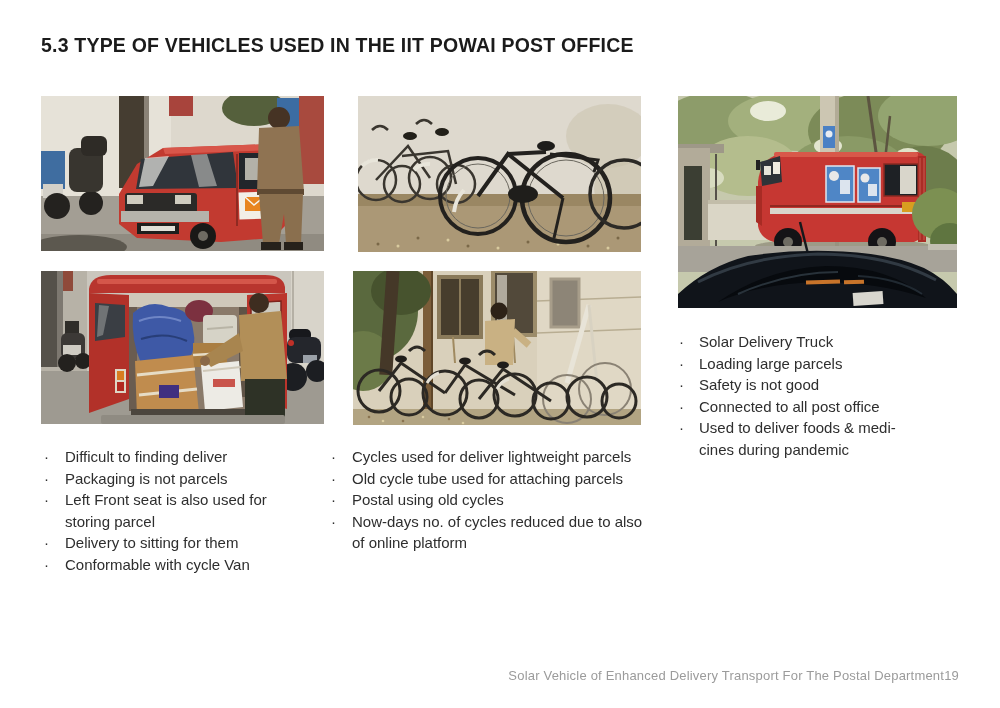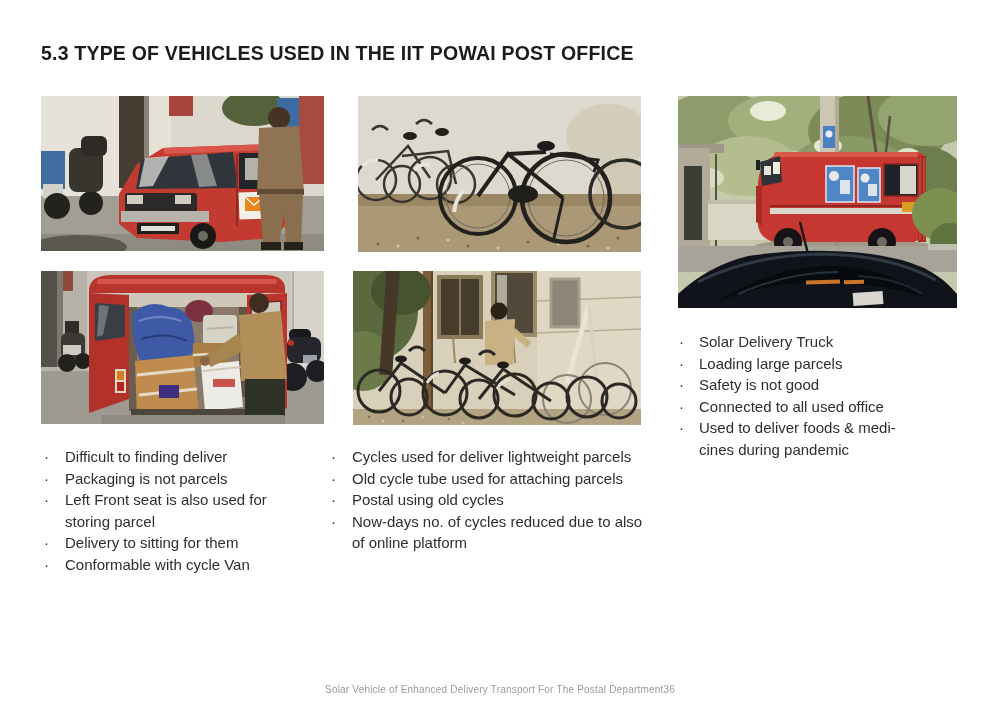--- a/index.html
+++ b/index.html
@@ -2,44 +2,44 @@
 <html><head>
 <meta charset="utf-8">
 <style>
   * { margin:0; padding:0; box-sizing:border-box; }
   html,body { background:#ffffff; }
   .page {
     position:relative; width:1000px; height:708px; background:#ffffff;
     font-family:"Liberation Sans", sans-serif; overflow:hidden;
   }
   .title {
-    position:absolute; left:41px; top:42px; width:760px;
+    position:absolute; left:41px; top:34px; width:760px;
     font-size:19.5px; font-weight:700; letter-spacing:0.2px; color:#1b1b1b;
   }
   .photo { position:absolute; overflow:hidden; }
   .photo svg { display:block; width:100%; height:100%; }
   #photo-van-front  { left:41px;  top:96px;  width:283px; height:155px; }
   #photo-cycles-row { left:358px; top:96px;  width:283px; height:156px; }
   #photo-truck      { left:678px; top:96px;  width:279px; height:212px; }
   #photo-van-rear   { left:41px;  top:271px; width:283px; height:153px; }
   #photo-cycles-pile{ left:353px; top:271px; width:288px; height:154px; }
   .notes { position:absolute; list-style:none; color:#2e2e2e; font-size:15px; line-height:21.5px; }
   .notes li { display:flex; align-items:flex-start; }
   .notes .bullet { flex:0 0 auto; text-align:left; color:#2e2e2e; }
   .notes .txt { flex:1 1 auto; }
   #van-notes   { left:41px;  top:446px; width:252px; }
   #van-notes .bullet   { width:24px; padding-left:3px; }
   #cycle-notes { left:330px; top:446px; width:328px; }
   #cycle-notes .bullet { width:22px; padding-left:1px; }
   #truck-notes { left:678px; top:331px; width:228px; }
   #truck-notes .bullet { width:21px; padding-left:1px; }
   .footer {
-    position:absolute; left:41px; top:684px; width:918px;
-    display:flex; justify-content:center; align-items:baseline;
-    font-size:10px; color:#9b9b9b; letter-spacing:0.2px;
+    position:absolute; left:41px; top:668px; width:918px;
+    display:flex; justify-content:flex-end; align-items:baseline;
+    font-size:13px; color:#9b9b9b; letter-spacing:0.2px;
   }
 </style>
 </head>
 <body>
 
 <div class="page">
 
   <h1 class="title">5.3 TYPE OF VEHICLES USED IN THE IIT POWAI POST OFFICE</h1>
 
   <div class="photo" id="photo-van-front">
@@ -409,27 +409,27 @@
         <span class="txt">Loading large parcels</span>
       </li>
 
       <li>
         <span class="bullet">·</span>
         <span class="txt">Safety is not good</span>
       </li>
 
       <li>
         <span class="bullet">·</span>
-        <span class="txt">Connected to all used office</span>
+        <span class="txt">Connected to all post office</span>
       </li>
 
       <li>
         <span class="bullet">·</span>
         <span class="txt">Used to deliver foods &amp; medi-cines during pandemic</span>
       </li>
     </ul>
 
   <div class="footer">
     <span>Solar Vehicle of Enhanced Delivery Transport For The Postal Department</span>
-    <span>36</span>
+    <span>19</span>
   </div>
 
 </div>
 
 </body></html>

